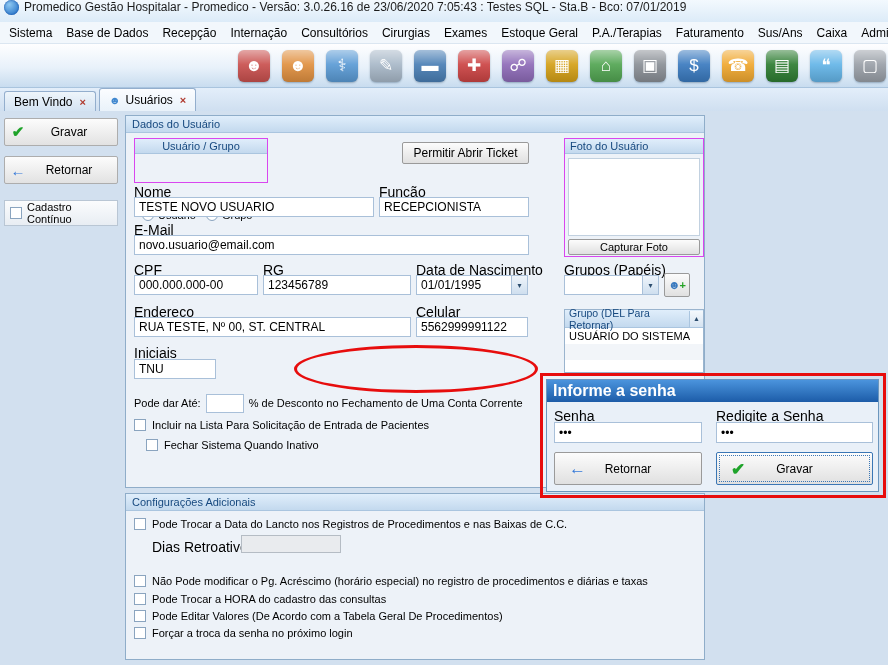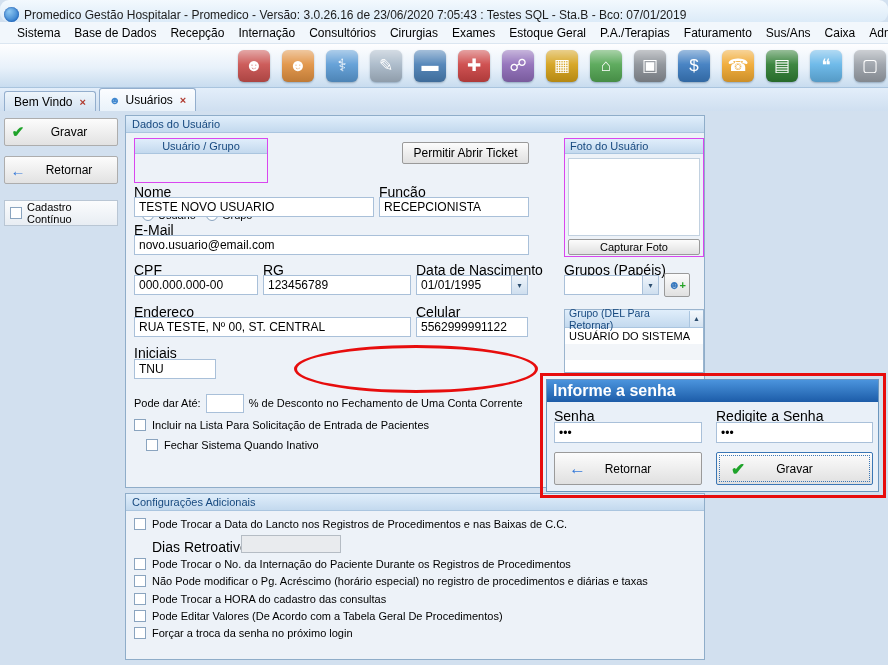--- a/index.html
+++ b/index.html
@@ -2,28 +2,28 @@
 <html><head>
 <meta charset="utf-8">
 <style>
   * { margin:0; padding:0; box-sizing:border-box; }
   html,body { background:#fff; }
   #screen { position:relative; width:888px; height:665px; overflow:hidden; background:#d2e0ef;
             font-family:"Liberation Sans",sans-serif; font-size:12px; color:#000; }
 
   
   .titlebar { position:absolute; left:0; top:0; width:100%; height:22px;
-              background:linear-gradient(#f3f9fe,#dcebf8); display:flex; align-items:flex-end; gap:5px; padding-left:4px;border-radius:9px; }
+              background:linear-gradient(#f3f9fe,#dcebf8); display:flex; align-items:flex-start; gap:5px; padding-left:4px; }
   .app-icon { width:15px; height:15px; border-radius:50%;
               background:radial-gradient(circle at 35% 30%, #8ec8f2, #1565c0); box-shadow:inset 0 0 2px #0d47a1; flex:0 0 auto;}
   .title-text { font-size:12px; color:#1c1c1c; white-space:nowrap; }
 
   
   .menubar { position:absolute; left:0; top:22px; width:100%; height:22px; background:#f2f7fc;
-             border-bottom:1px solid #dbe6f1; display:flex; align-items:center; padding-left:10px; overflow:hidden; }
+             border-bottom:1px solid #dbe6f1; display:flex; align-items:center; padding-left:2px; overflow:hidden; }
   .menu-item { padding:0 7px; white-space:nowrap; cursor:default; }
 
   
   .toolbar { position:absolute; left:0; top:44px; width:100%; height:44px;
              background:linear-gradient(#fefeff 0%, #e8f1fa 55%, #c8dcef 100%);
              border-bottom:1px solid #a9c4de; display:flex; align-items:center; gap:12px; padding-left:238px; overflow:hidden; }
   .tool-icon { flex:0 0 auto; width:32px; height:32px; border-radius:6px; color:#fff; font-size:17px; line-height:1;
                display:flex; align-items:center; justify-content:center;
                background-image:linear-gradient(rgba(255,255,255,.5), rgba(255,255,255,.08) 45%, rgba(0,0,0,.15));
                box-shadow:0 1px 2px rgba(30,60,90,.35); cursor:pointer; }
@@ -255,24 +255,20 @@
   </div>
 
   <div class="panel" style="left:125px;top:493px;width:580px;height:167px;">
     <div class="phead">Configurações Adicionais</div>
     <div class="cbrow" style="left:8px;top:24px;">
       <span class="cb"></span>
       <span>Pode Trocar a Data do Lancto nos Registros de Procedimentos e nas Baixas de C.C.</span>
     </div>
     <div class="lbl11" style="left:26px;top:45px;">Dias Retroativos :</div>
     <input class="tb" style="left: 115px; top: 41px; width: 100px; height: 18px; background: rgb(233, 235, 238); border-color: rgb(181, 188, 196);" disabled="" value="">
-    <div class="cbrow" style="left:8px;top:64px;">
-      <span class="cb"></span>
-      <span>Pode Trocar o No. da Internação do Paciente Durante os Registros de Procedimentos</span>
-    </div>
     <div class="cbrow" style="left:8px;top:81px;">
       <span class="cb"></span>
       <span>Não Pode modificar o Pg. Acréscimo (horário especial) no registro de procedimentos e diárias e taxas</span>
     </div>
     <div class="cbrow" style="left:8px;top:99px;">
       <span class="cb"></span>
       <span>Pode Trocar a HORA do cadastro das consultas</span>
     </div>
     <div class="cbrow" style="left:8px;top:116px;">
       <span class="cb"></span>

